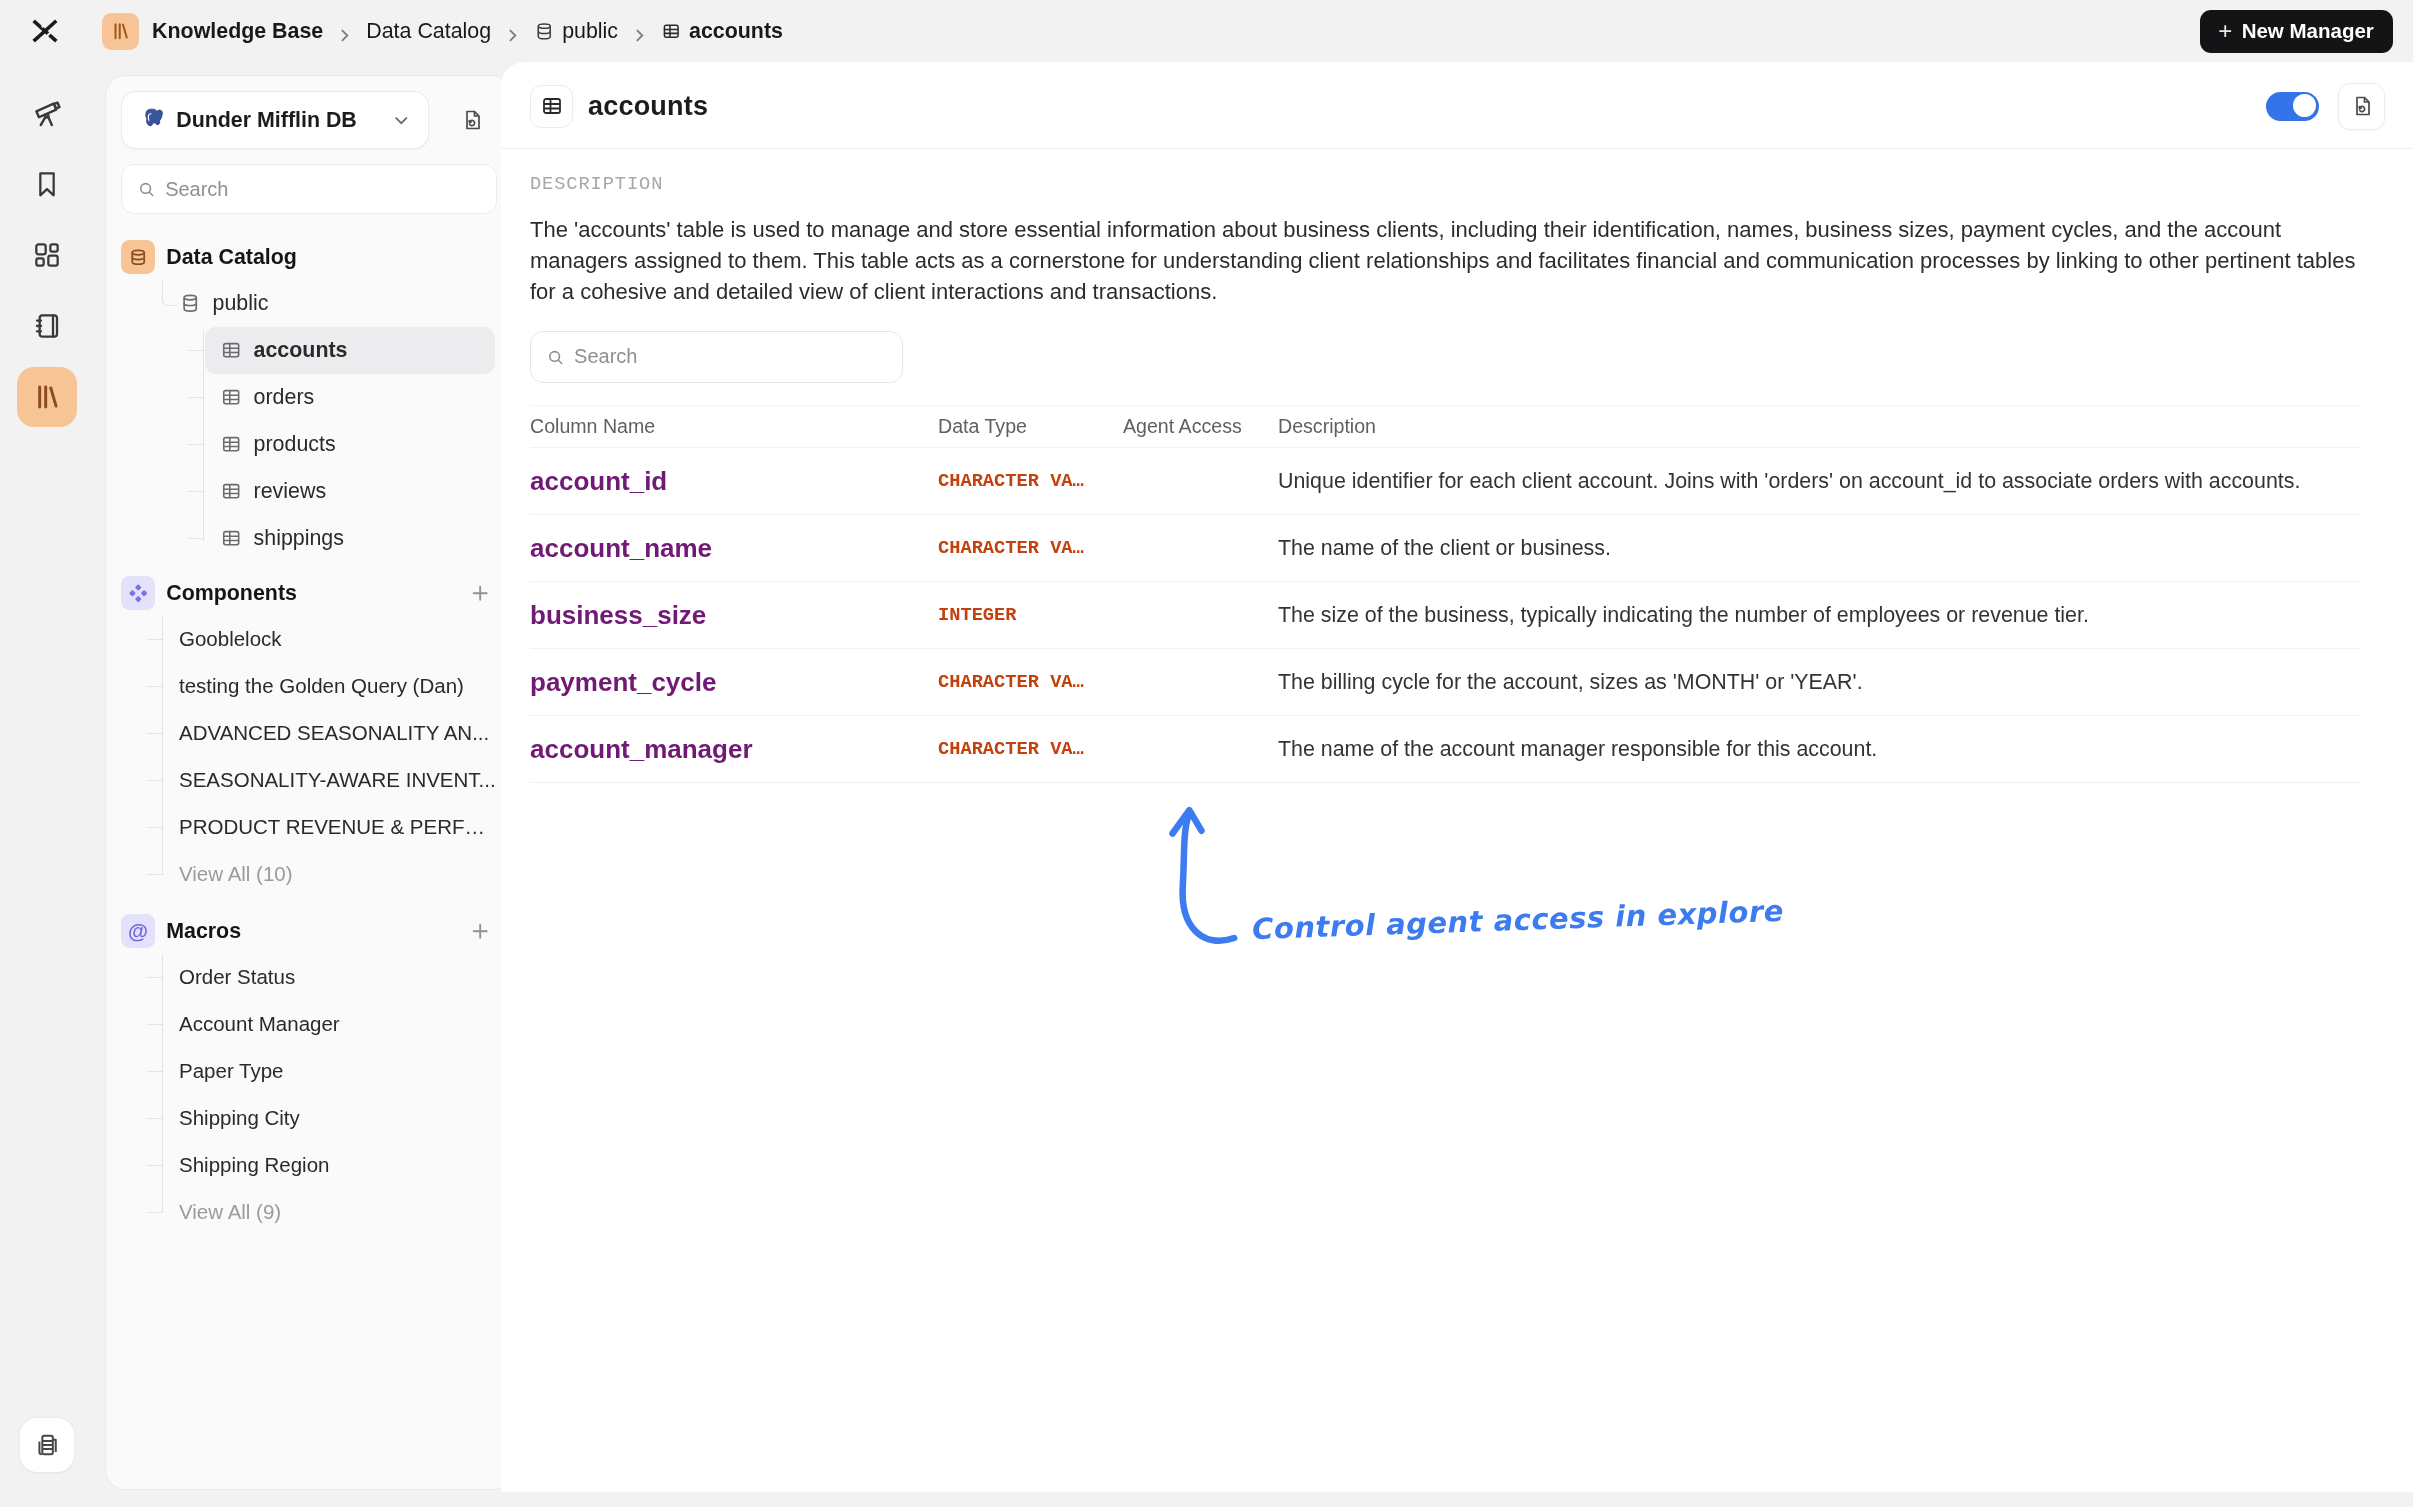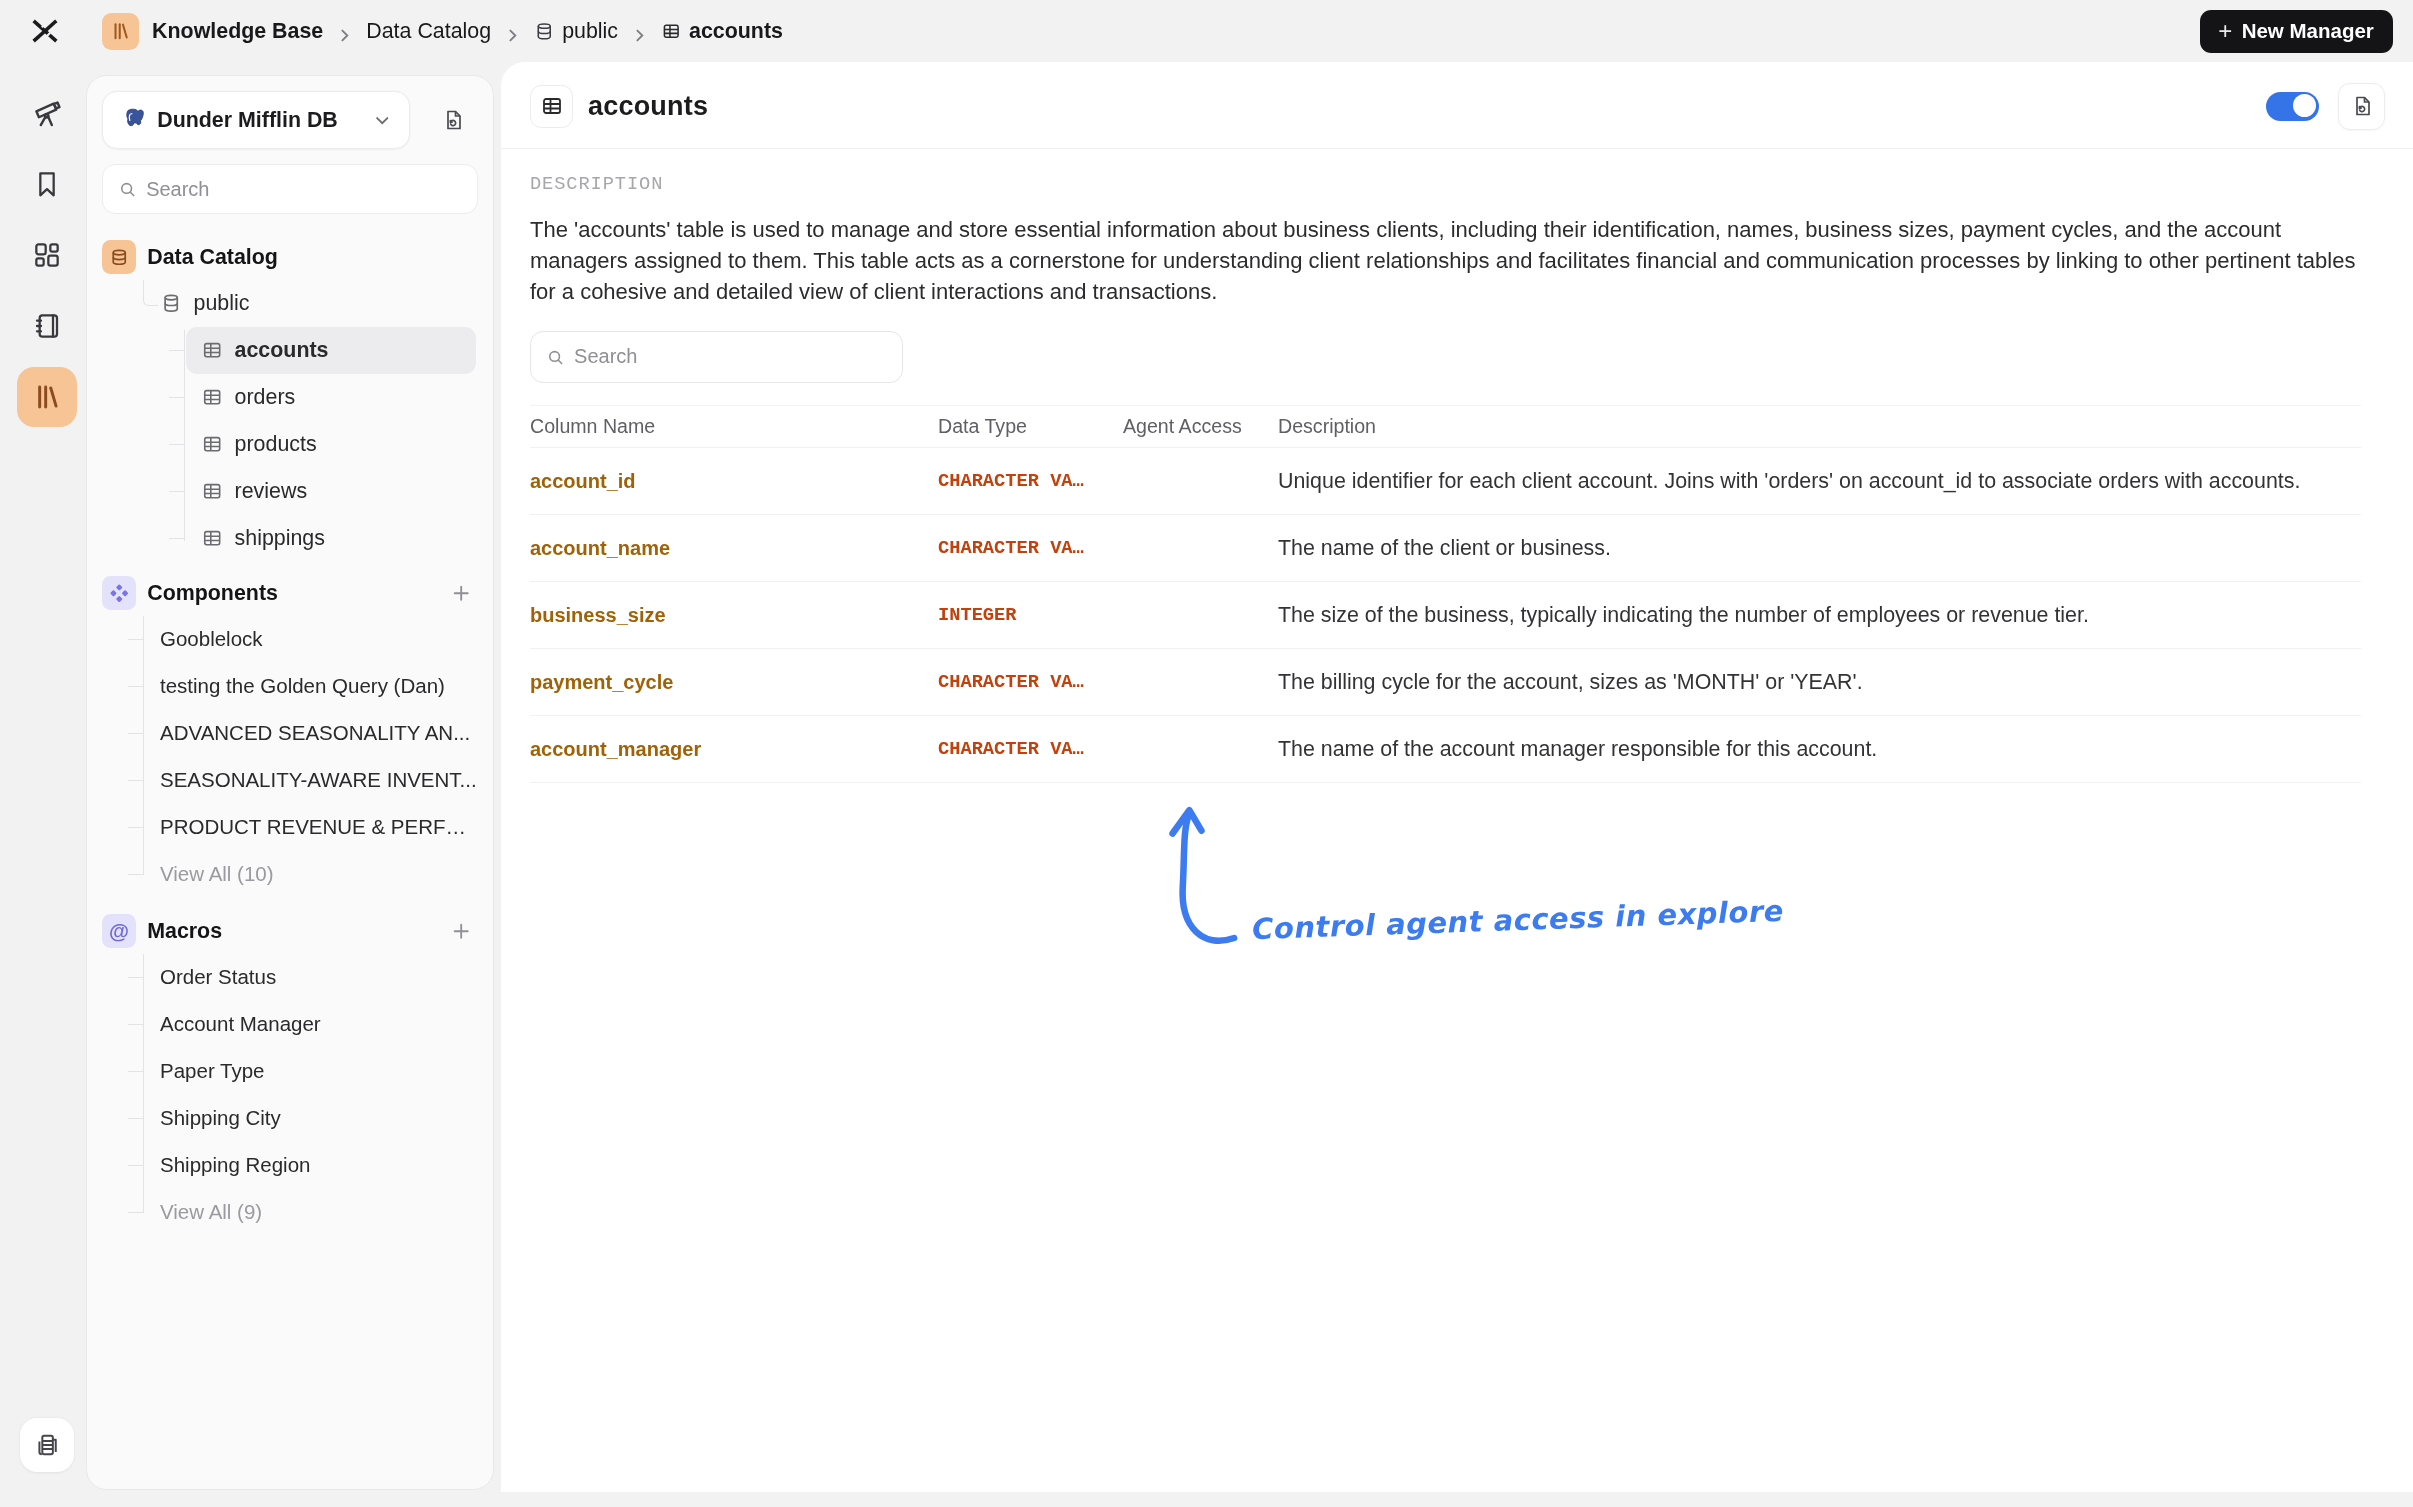--- a/index.html
+++ b/index.html
@@ -41,21 +41,21 @@
   .rail-btn {
     width:60px; height:60px; border-radius:17px; margin:0 auto 11.2px auto;
     display:flex; align-items:center; justify-content:center; cursor:pointer;
   }
   .rail-btn.active { background:#f6c495; }
   .rail-bottom { position:absolute; bottom:24px; left:0; width:93px; }
   .rail-bottom .rail-btn { background:#ffffff; width:54px; height:54px; box-shadow:0 0.9px 2.8px rgba(0,0,0,.07); }
 
   
   .sidebar {
-    position:absolute; left:86px; top:75px; width:408px; bottom:17px;
+    position:absolute; left:105px; top:75px; width:408px; bottom:17px;
     background:#fafafa; border:0.9px solid #e8e8ea; border-radius:20.5px;
     padding:15px 15px 0 15px; overflow:hidden;
   }
   .db-row { display:flex; align-items:center; gap:9.3px; }
   .db-card {
     flex:0 0 auto; width:308px; height:58px; background:#fff; border:0.9px solid #ececee;
     border-radius:15px; box-shadow:0 0.9px 1.9px rgba(0,0,0,.05);
     display:flex; align-items:center; padding:0 17px; gap:11.2px; cursor:pointer;
   }
   .db-card .lbl { font-size:21.4px; font-weight:700; flex:1; }
@@ -131,21 +131,21 @@
     display:flex; align-items:center; padding:0 15px; gap:9.3px; background:#fff;
   }
 
   .grid { margin-top:22.4px; }
   .g-row {
     display:grid; grid-template-columns:408px 185px 155px 1fr;
     align-items:center; border-bottom:0.9px solid #f1f1f2; min-height:67px;
   }
   .g-head { min-height:43px; border-top:0.9px solid #f4f4f5; }
   .g-head > div { font-size:19.6px; color:#5f5f64; }
-  .cell-name { font-size:20px; font-weight:700; color:#a16207; }
+  .cell-name { font-size:26px; font-weight:700; color:#701a75; }
   .cell-type { font-family:"Liberation Mono", monospace; font-size:18.7px; color:#c2410c; white-space:nowrap;font-weight:bold; }
   .cell-desc { font-size:21.4px; color:#333336; white-space:nowrap; overflow:hidden; }
 
   .toggle {
     width:53px; height:29px; border-radius:15px; background:#c7c7cc; position:relative; cursor:pointer;
     flex:0 0 auto;
   }
   .toggle.on { background:#3574e8; }
   .toggle::after {
     content:''; position:absolute; top:2.8px; left:2.8px; width:23px; height:23px; border-radius:50%; background:#fff;

